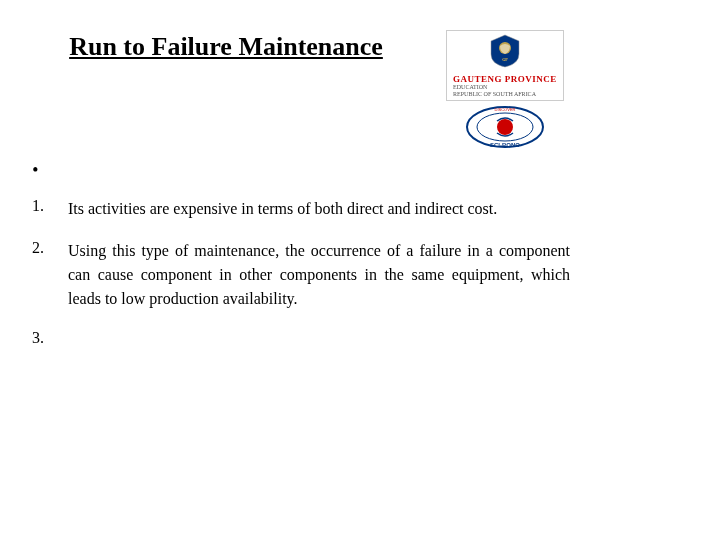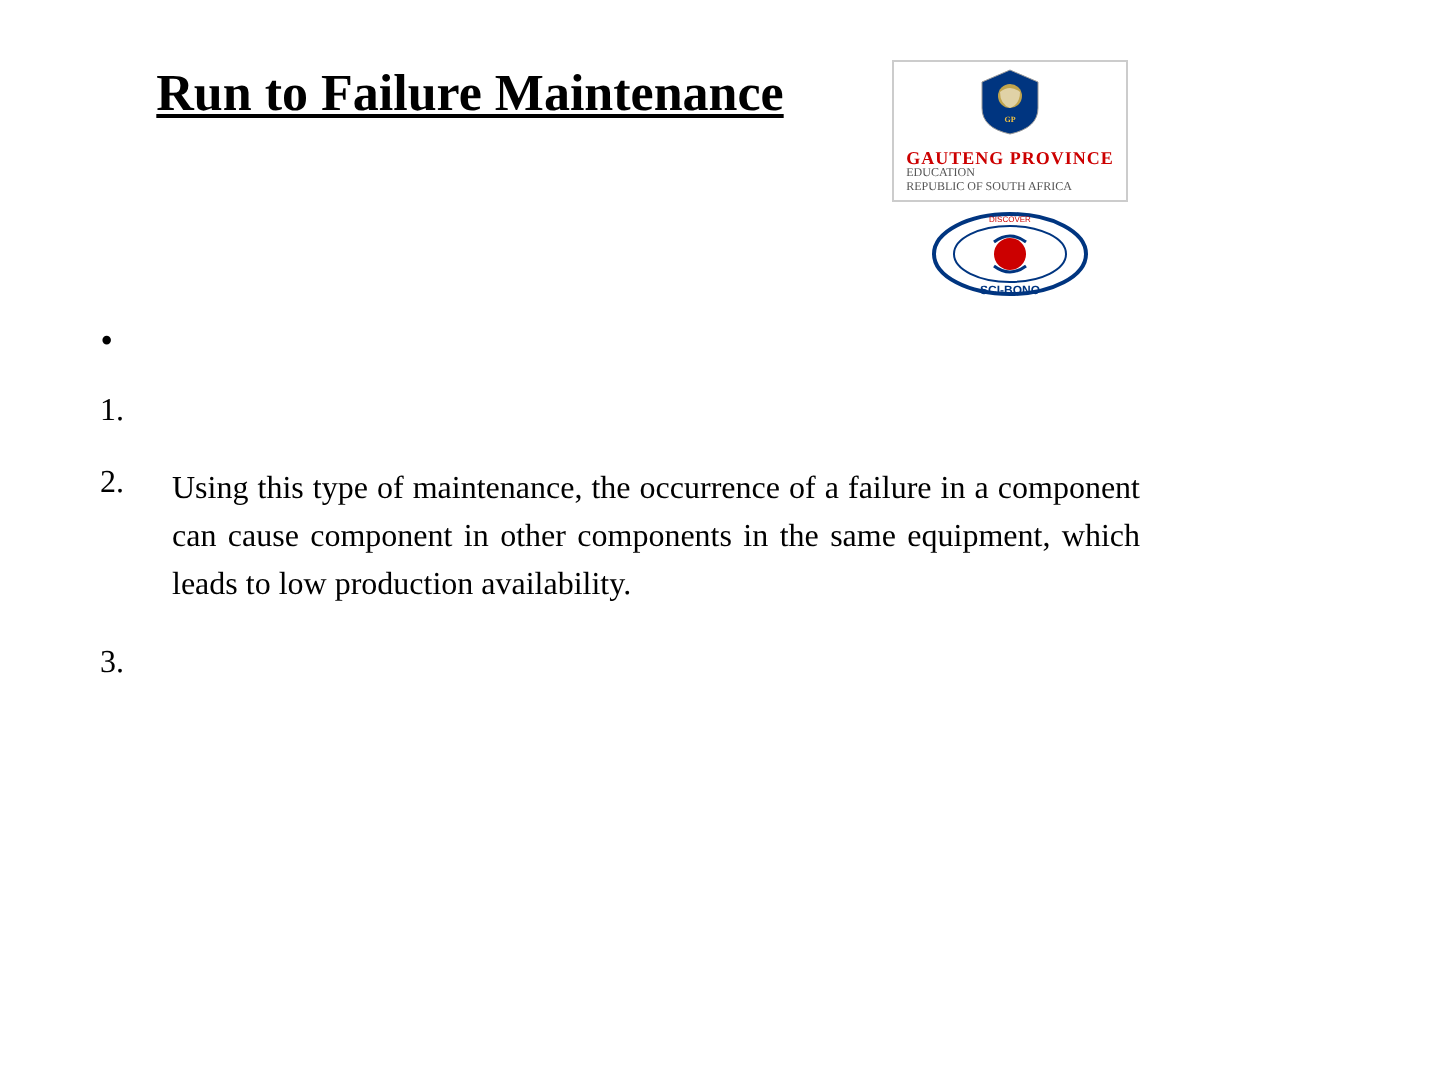--- a/index.html
+++ b/index.html
@@ -10,21 +10,21 @@
       background: #ffffff;
       font-family: 'Times New Roman', Times, serif;
       overflow: hidden;
     }
 
     .slide {
       width: 620px;
       height: 540px;
       background: #ffffff;
       position: relative;
-      padding: 30px 50px 20px 50px;
+      padding: 30px 50px 20px 32px;
     }
 
     .header {
       display: flex;
       justify-content: space-between;
       align-items: flex-start;
       margin-bottom: 10px;
     }
 
     .title-block {
@@ -182,20 +182,21 @@
   </div>
 
   <div class="content">
 
     <div class="disadvantages-label">
       <span class="bullet">•</span>
     </div>
 
     <div class="numbered-item">
       <span class="item-number">1.</span>
+      <span class="item-text">Its activities are expensive in terms of both direct and indirect cost.</span>
     </div>
 
     <div class="numbered-item">
       <span class="item-number">2.</span>
       <span class="item-text">Using this type of maintenance, the occurrence of a failure in a component can cause component in other components in the same equipment, which leads to low production availability.</span>
     </div>
 
     <div class="numbered-item">
       <span class="item-number">3.</span>
     </div>

